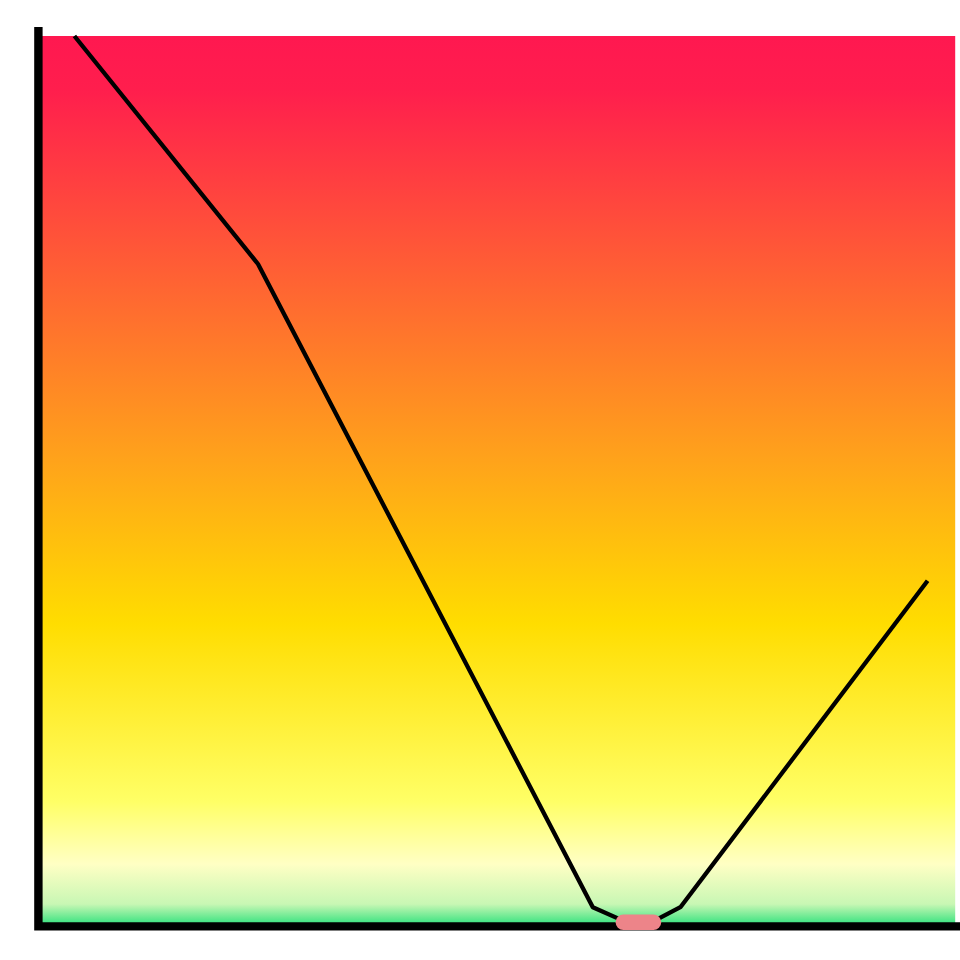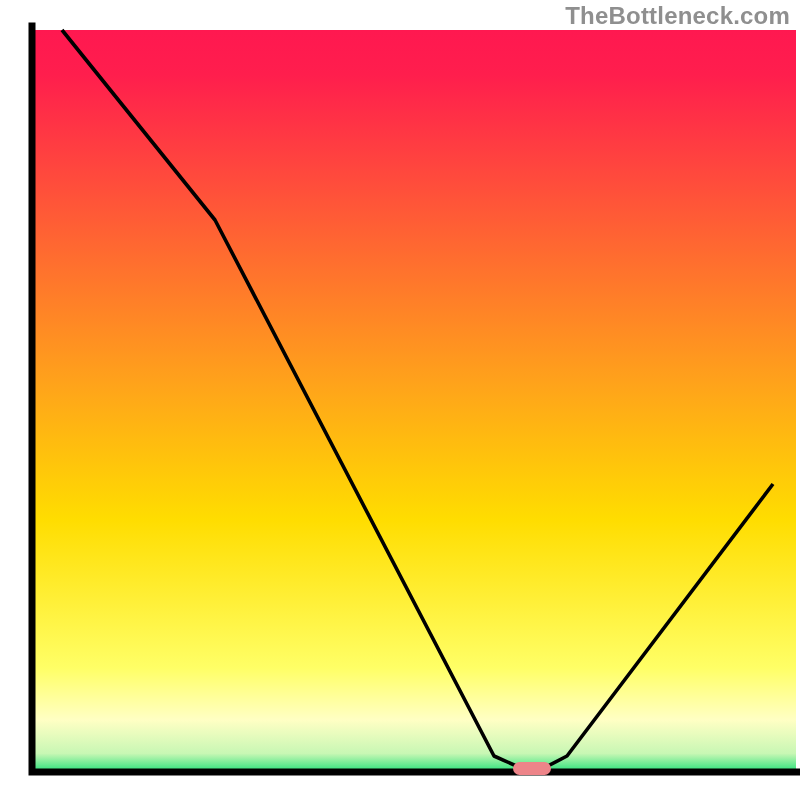--- a/index.html
+++ b/index.html
@@ -57,14 +57,13 @@
              L 215 220
              L 494 756
              L 521 768
              L 544 768
              L 567 756
              L 773 484" fill="none" stroke="#000000" stroke-width="3.6" stroke-linejoin="round"></path>
 
     <rect x="513" y="762" width="38" height="13" rx="6.5" ry="6.5" fill="#ed8489"></rect>
   </svg>
 
-  <div class="watermark">TheBottleneck.com</div>
 </div>
 
 </body></html>

